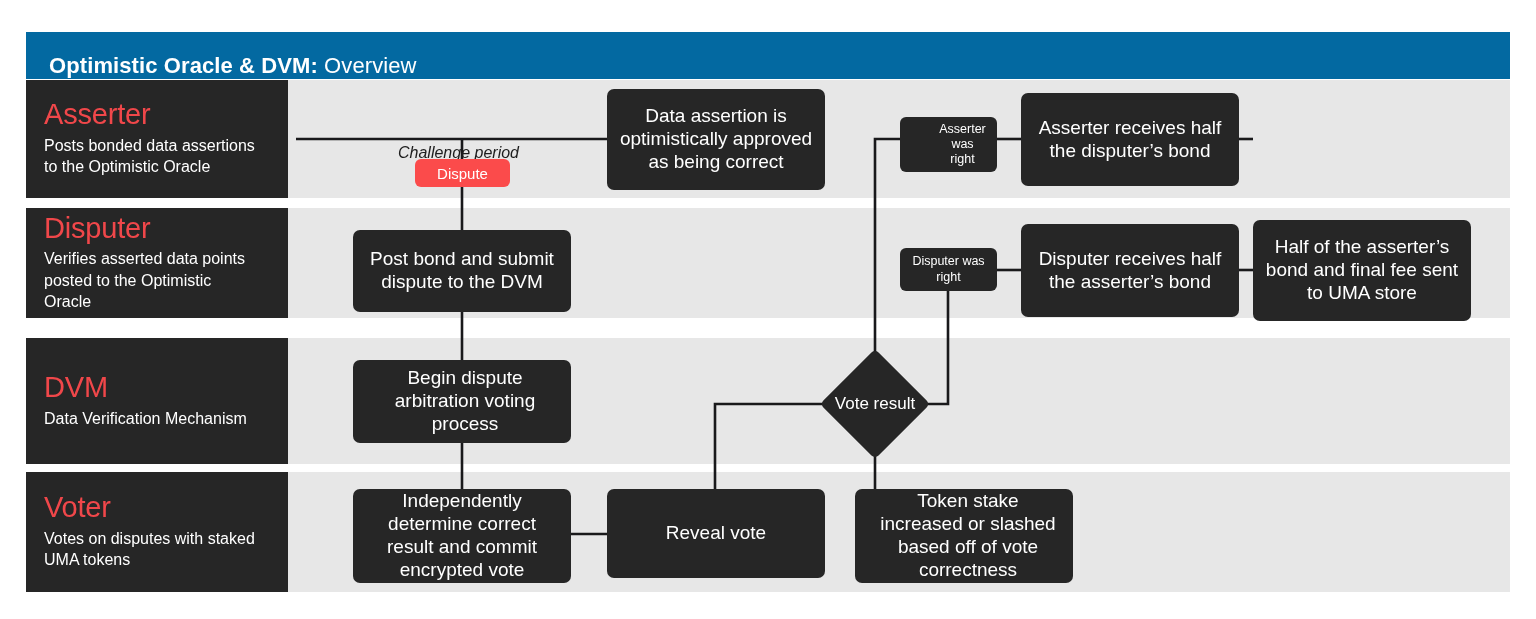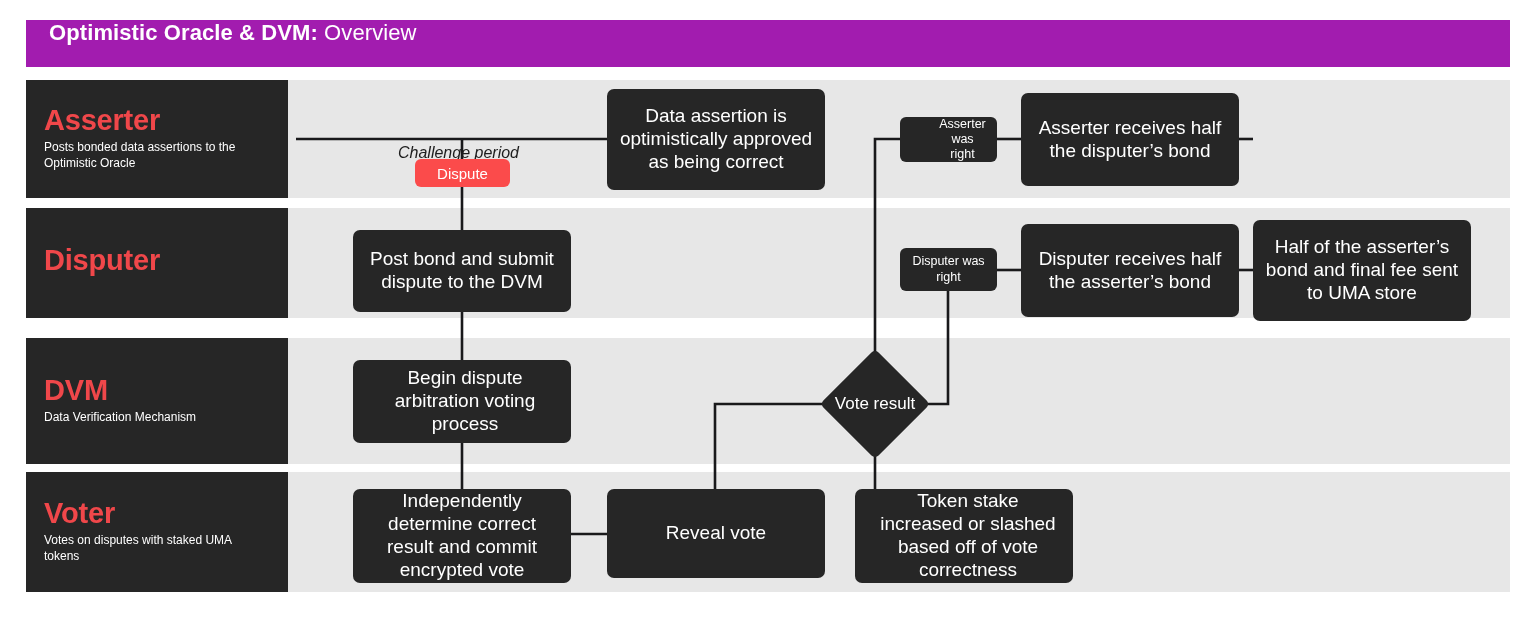--- a/index.html
+++ b/index.html
@@ -11,24 +11,24 @@
     position:relative;
     width:1536px;
     height:619px;
     background:#ffffff;
     overflow:hidden;
   }
 
   
   .titlebar{
     position:absolute;
-    left:26px; top:20px;
+    left:26px; top:32px;
     width:1484px; height:47px;
-    background:#a21caf;
-    display:flex; align-items:flex-start;
+    background:#0369a1;
+    display:flex; align-items:flex-end;
   }
   .titlebar .ttxt{
     margin-left:23px;
     color:#ffffff;
     font-size:22px;
     letter-spacing:.1px;
     white-space:nowrap;
   }
   .titlebar .tbold{font-weight:700;}
   .titlebar .tlight{font-weight:400;}
@@ -51,29 +51,29 @@
     width:262px; height:100%;
     background:#262626;
     box-sizing:border-box;
     padding:0 18px;
     display:flex;
     flex-direction:column;
     justify-content:center;
   }
   .lane .lane-title{
     color:#f0474a;
-    font-weight:700;
+    font-weight:400;
     font-size:29px;
     line-height:1.02;
     letter-spacing:-.2px;
     margin-bottom:5px;
   }
   .lane .lane-desc{
     color:#ffffff;
-    font-size:12px;
+    font-size:16px;
     line-height:1.33;
     font-weight:400;
     max-width:215px;
   }
 
   
   .node{
     position:absolute;
     background:#262626;
     color:#ffffff;
@@ -158,20 +158,21 @@
   <div class="row r1">
     <div class="lane">
       <div class="lane-title">Asserter</div>
       <div class="lane-desc">Posts bonded data assertions to the Optimistic Oracle</div>
     </div>
   </div>
 
   <div class="row r2">
     <div class="lane">
       <div class="lane-title">Disputer</div>
+      <div class="lane-desc">Verifies asserted data points posted to the Optimistic Oracle</div>
     </div>
   </div>
 
   <div class="row r3">
     <div class="lane">
       <div class="lane-title">DVM</div>
       <div class="lane-desc">Data Verification Mechanism</div>
     </div>
   </div>
 
@@ -210,21 +211,21 @@
 
     <path d="M1239,270 L1253,270"></path>
   </svg>
 
   <div class="label-italic" style="left:398px; top:106px;margin-top:38px;">Challenge period</div>
 
   <div class="badge" style="left:415px; top:159px; width:95px; height:28px;">Dispute</div>
 
   <div class="node big" style="left:607px; top:89px; width:218px; height:101px;">Data assertion is optimistically approved as being correct</div>
 
-  <div class="node small" style="left:900px; top:117px; width:97px; height:45px;padding-left:40px;">Asserter was right</div>
+  <div class="node small" style="left:900px; top:117px; width:97px; height:55px;padding-left:40px;">Asserter was right</div>
 
   <div class="node big" style="left:1021px; top:93px; width:218px; height:93px;">Asserter receives half the disputer’s bond</div>
 
 
   <div class="node big" style="left:353px; top:230px; width:218px; height:82px;">Post bond and submit dispute to the DVM</div>
 
   <div class="node small" style="left:900px; top:248px; width:97px; height:43px;">Disputer was right</div>
 
   <div class="node big" style="left:1021px; top:224px; width:218px; height:93px;">Disputer receives half the asserter’s bond</div>
 

